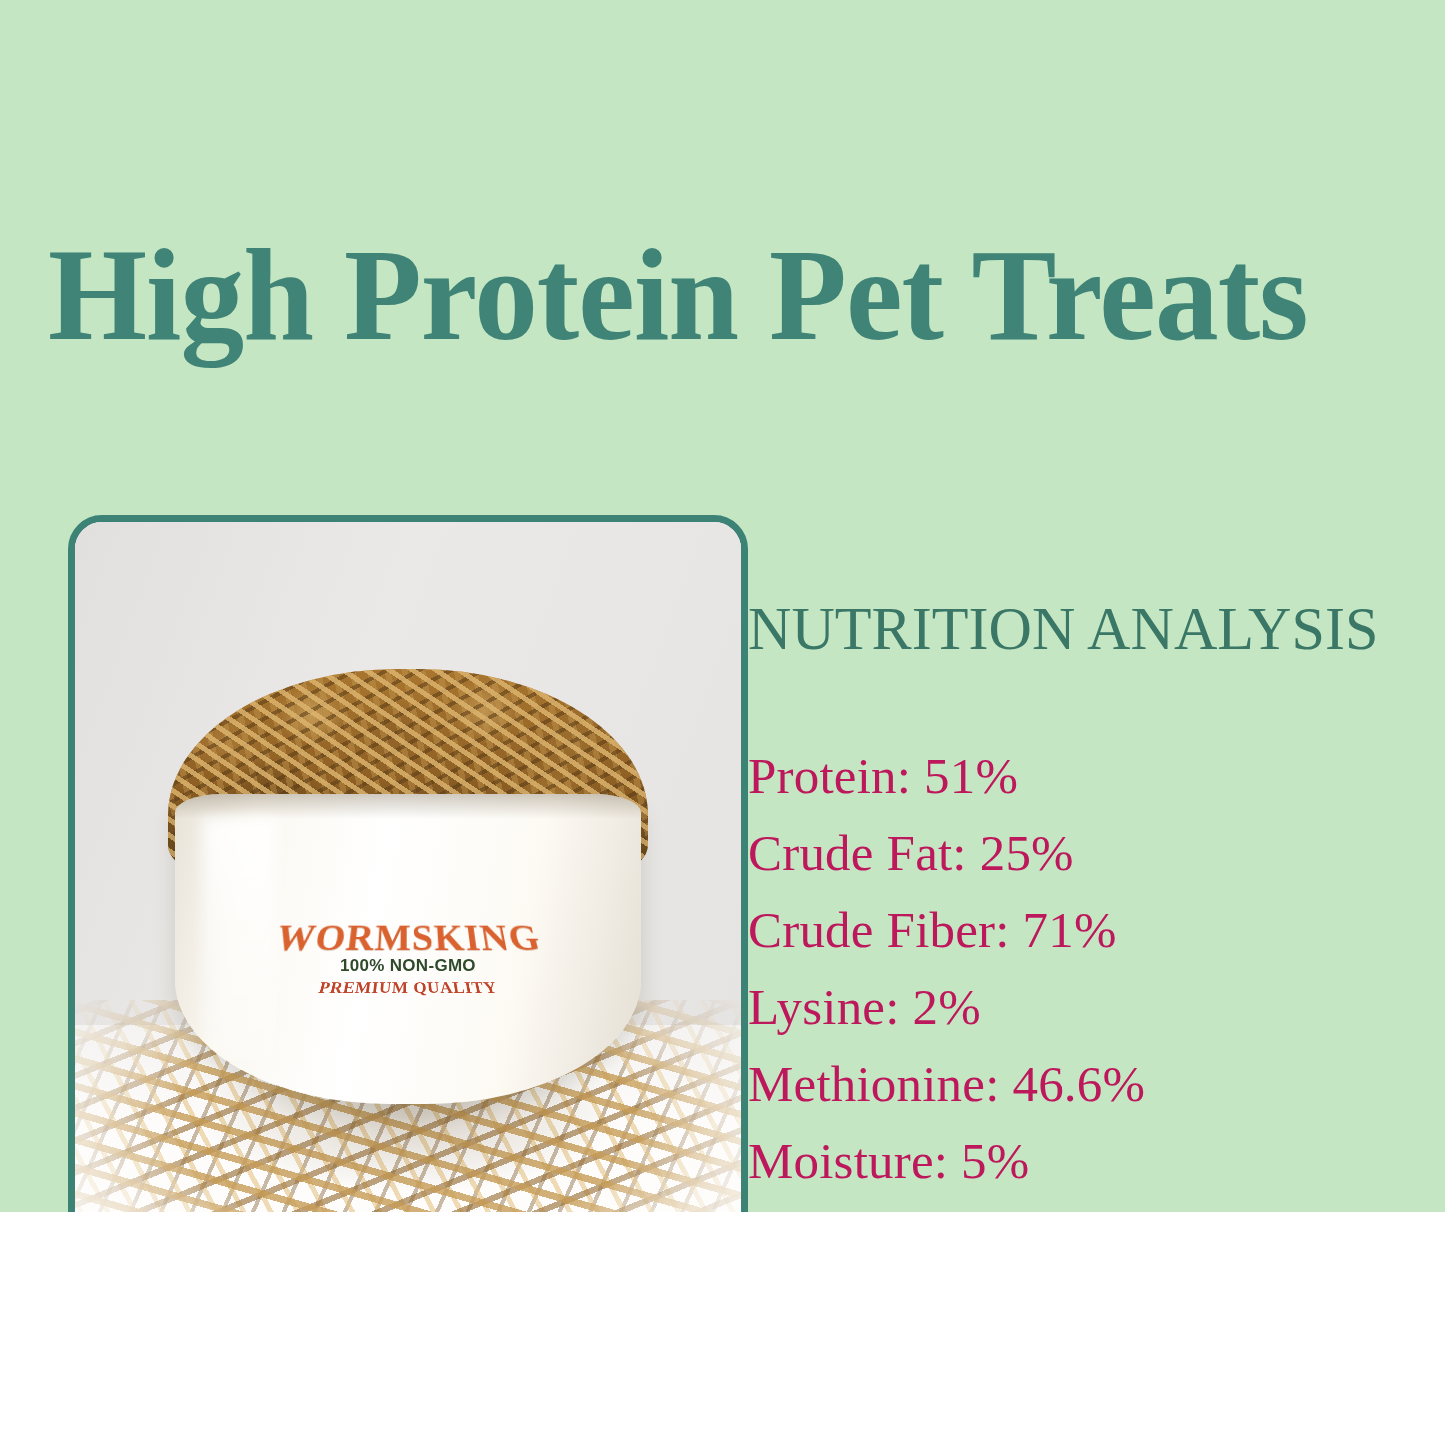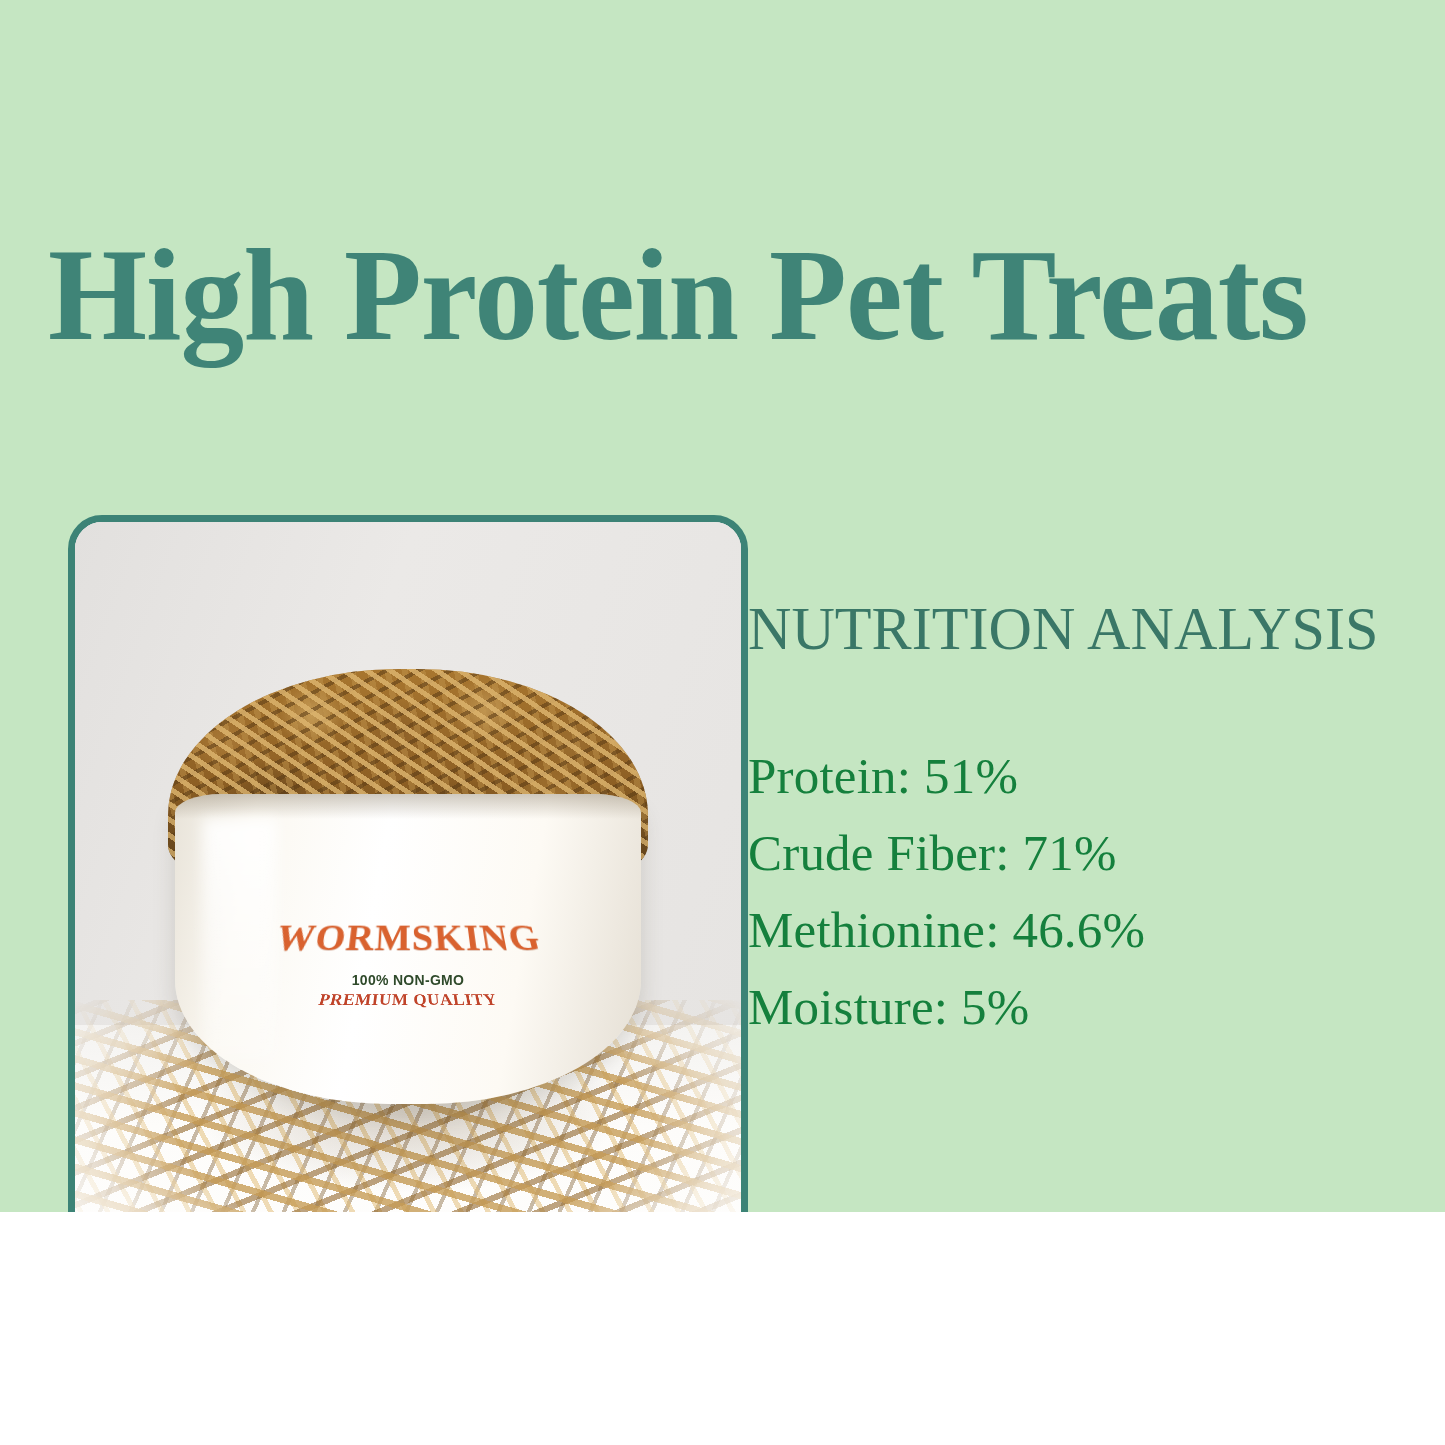--- a/index.html
+++ b/index.html
@@ -167,23 +167,23 @@
     font-size: 38px;
     letter-spacing: 1px;
     color: #d9622f;
     line-height: 1;
     transform: perspective(120px) rotateX(14deg);
     text-shadow: 0 1px 0 rgba(150,60,20,.25);
   }
   .logo-sub {
     font-family: "Liberation Sans", "DejaVu Sans", sans-serif;
     font-weight: bold;
-    font-size: 14px;
+    font-size: 17px;
     color: #2f4a2b;
-    margin-top: 16px;
+    margin-top: 0;
     letter-spacing: .3px;
   }
   .logo-sub2 {
     font-family: "Liberation Serif", "DejaVu Serif", serif;
     font-weight: bold;
     font-size: 17px;
     color: #c0442a;
     margin-top: 2px;
     letter-spacing: .6px;
     transform: perspective(90px) rotateX(16deg);
@@ -208,21 +208,21 @@
     transform-origin: left top;
     margin: 0;
   }
   #nutrition-list {
     list-style: none;
     margin: 0;
     padding: 0;
     margin-top: 78px;
   }
   #nutrition-list li {
-    color: #15803d;
+    color: #be185d;
     font-family: "Liberation Serif", "DejaVu Serif", serif;
     font-size: 51px;
     line-height: 77px;
     white-space: nowrap;
     letter-spacing: .2px;
   }
 </style>
 </head>
 <body>
 
@@ -250,19 +250,21 @@
           <div class="logo-sub2">PREMIUM QUALITY</div>
         </div>
       </div>
     </div>
   </div>
 
   <div id="nutrition">
     <h2 id="nutrition-heading">NUTRITION ANALYSIS</h2>
     <ul id="nutrition-list">
       <li>Protein: 51%</li>
+      <li>Crude Fat: 25%</li>
       <li>Crude Fiber: 71%</li>
+      <li>Lysine: 2%</li>
       <li>Methionine: 46.6%</li>
       <li>Moisture: 5%</li>
     </ul>
   </div>
 
 </div>
 
 </body></html>

